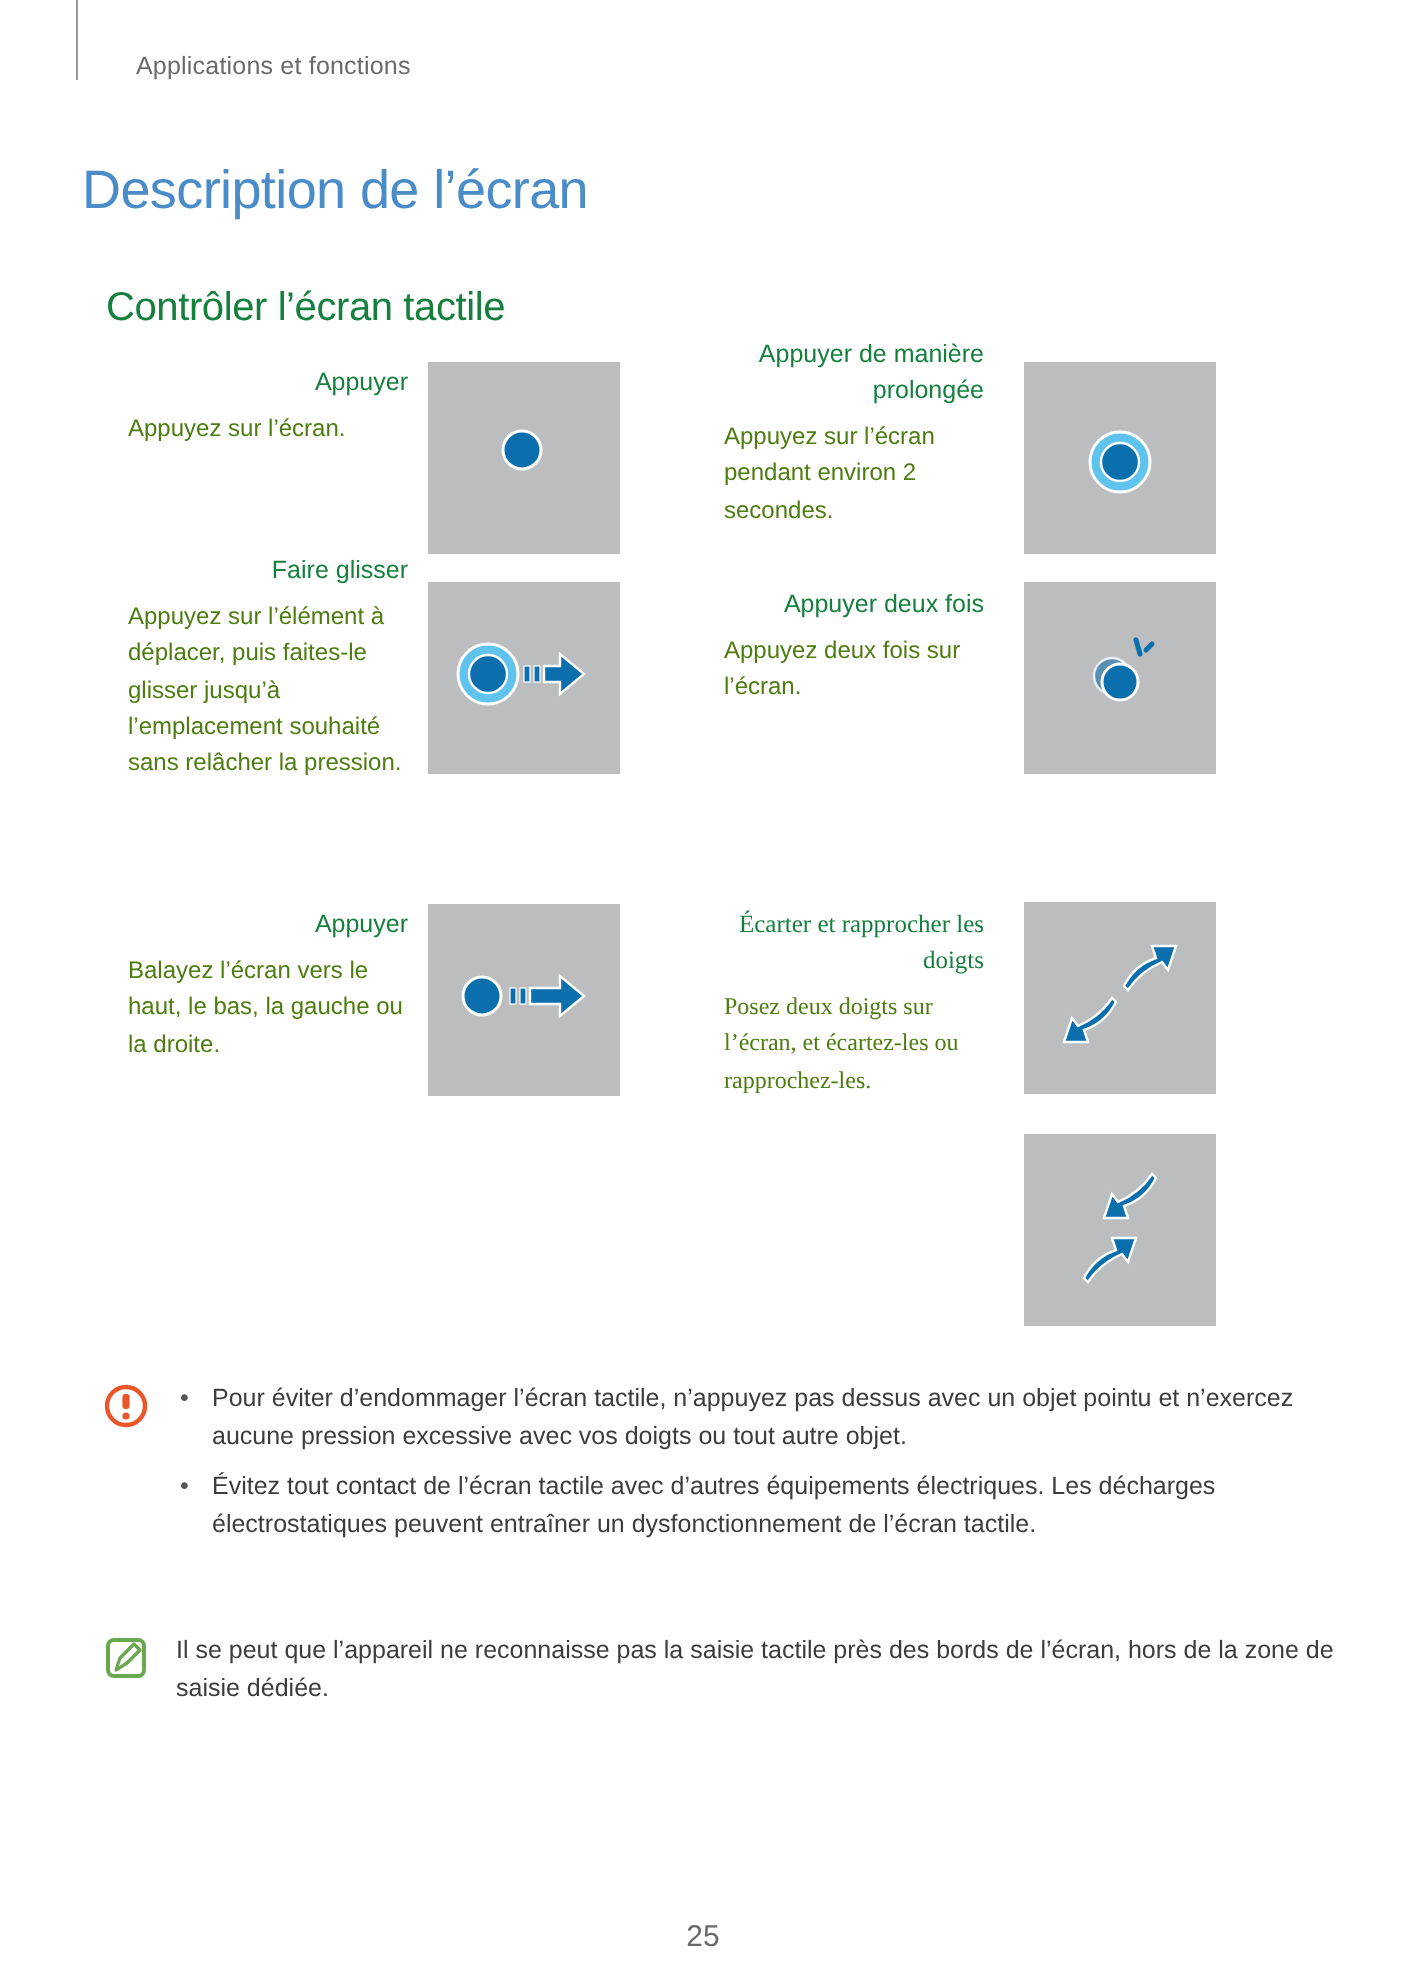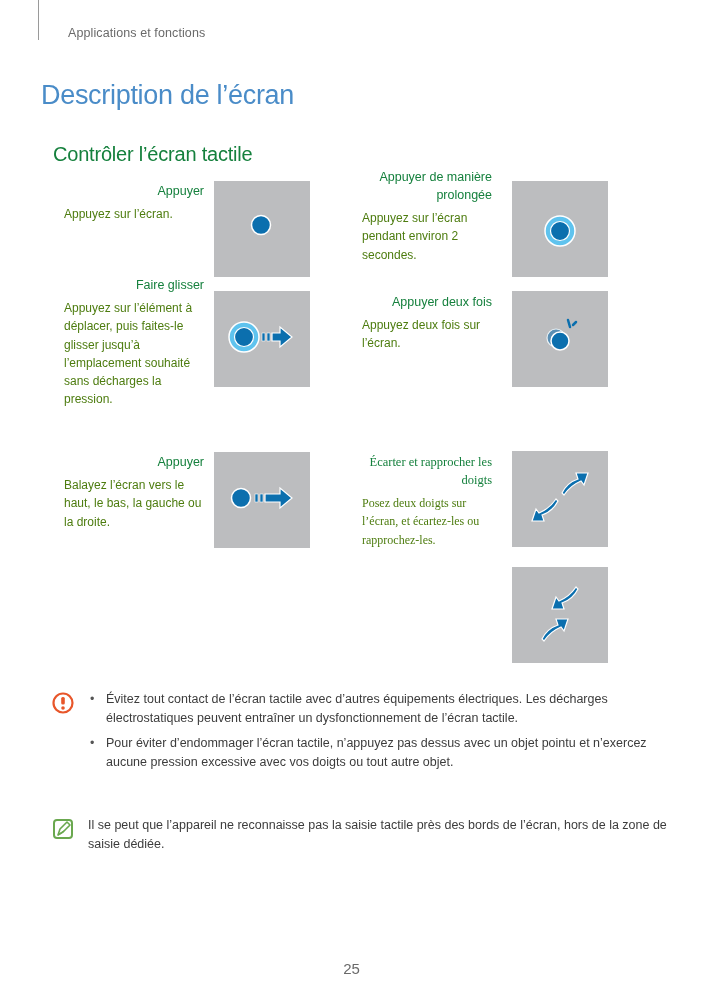--- a/index.html
+++ b/index.html
@@ -59,21 +59,21 @@
     <svg viewBox="0 0 96 96">
       <circle cx="48" cy="50" r="15" fill="#5fc3ee" stroke="#ffffff" stroke-width="1.5"></circle>
       <circle cx="48" cy="50" r="9.5" fill="#0b6fae" stroke="#ffffff" stroke-width="1.2"></circle>
     </svg>
   </div>
 </div>
 
 <div class="gesture">
   <div class="g-text" style="left:64px; top:276px; width:140px;">
     <div class="g-title">Faire glisser</div>
-    <div class="g-desc">Appuyez sur l’élément à déplacer, puis faites-le glisser jusqu’à l’emplacement souhaité sans décharges la pression.</div>
+    <div class="g-desc">Appuyez sur l’élément à déplacer, puis faites-le glisser jusqu’à l’emplacement souhaité sans relâcher la pression.</div>
   </div>
   <div class="g-img" style="left:214px; top:291px;">
     <svg viewBox="0 0 96 96">
       <circle cx="30" cy="46" r="15" fill="#5fc3ee" stroke="#ffffff" stroke-width="1.5"></circle>
       <circle cx="30" cy="46" r="9.5" fill="#0b6fae" stroke="#ffffff" stroke-width="1.2"></circle>
       <rect x="48" y="42" width="3" height="8" fill="#0b6fae" stroke="#fff" stroke-width="0.6"></rect>
       <rect x="53" y="42" width="3" height="8" fill="#0b6fae" stroke="#fff" stroke-width="0.6"></rect>
       <path d="M58 42 H66 V36 L78 46 L66 56 V50 H58 Z" fill="#0b6fae" stroke="#ffffff" stroke-width="1.2"></path>
     </svg>
   </div>
@@ -130,22 +130,22 @@
 
 <div class="notice" style="top:690px;">
   <div class="notice-icon">
     <svg viewBox="0 0 26 26" width="26" height="26">
       <circle cx="13" cy="13" r="9.5" fill="none" stroke="#e8562a" stroke-width="2.2"></circle>
       <rect x="11.2" y="7" width="3.6" height="7.5" rx="1.5" fill="#e8562a"></rect>
       <circle cx="13" cy="18" r="1.8" fill="#e8562a"></circle>
     </svg>
   </div>
   <ul class="bullets">
+    <li>Pour éviter d’endommager l’écran tactile, n’appuyez pas dessus avec un objet pointu et n’exercez aucune pression excessive avec vos doigts ou tout autre objet.</li>
     <li>Évitez tout contact de l’écran tactile avec d’autres équipements électriques. Les décharges électrostatiques peuvent entraîner un dysfonctionnement de l’écran tactile.</li>
-    <li>Pour éviter d’endommager l’écran tactile, n’appuyez pas dessus avec un objet pointu et n’exercez aucune pression excessive avec vos doigts ou tout autre objet.</li>
   </ul>
 </div>
 
 <div class="notice" style="top:816px;">
   <div class="notice-icon">
     <svg viewBox="0 0 26 26" width="26" height="26">
       <rect x="4" y="4" width="18" height="18" rx="3" fill="none" stroke="#6aa84f" stroke-width="2"></rect>
       <path d="M8 19 L10 13 L17 6 L20 9 L13 16 Z" fill="none" stroke="#6aa84f" stroke-width="1.6" stroke-linejoin="round"></path>
       <path d="M8 19 L14 15" stroke="#6aa84f" stroke-width="1.4"></path>
     </svg>

